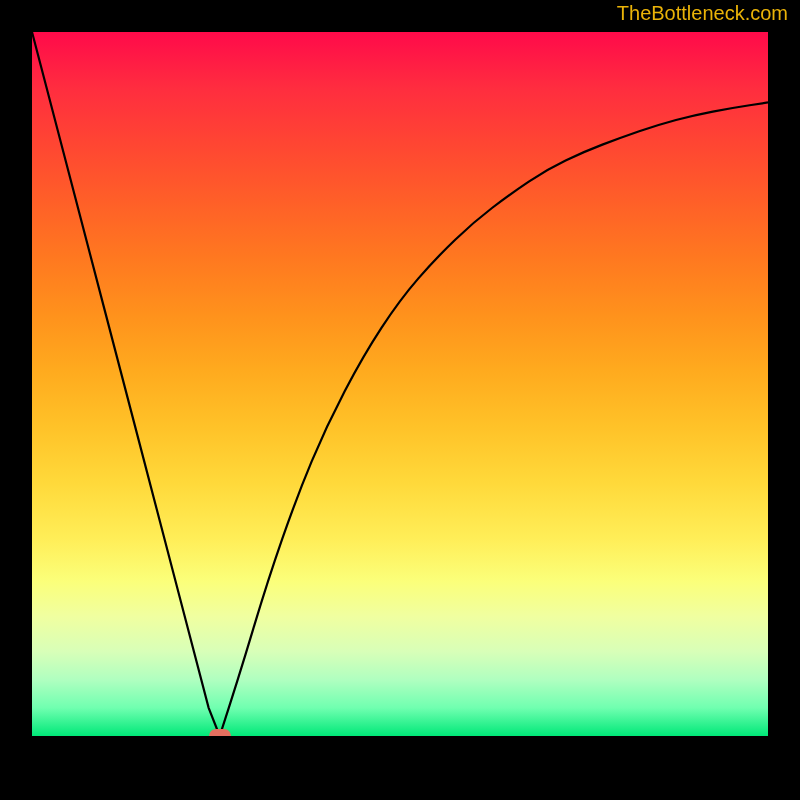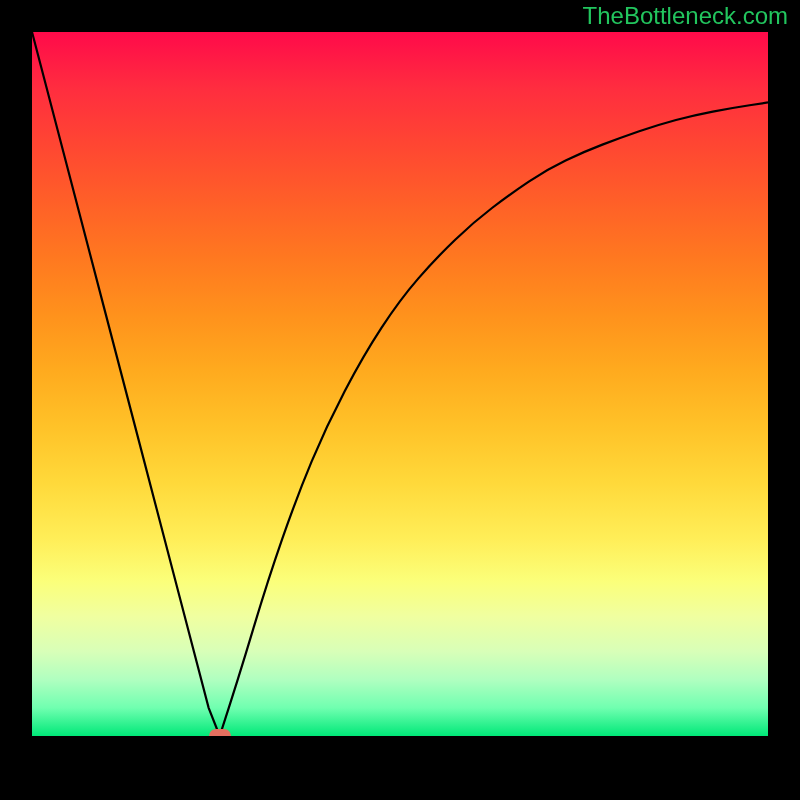--- a/index.html
+++ b/index.html
@@ -7,22 +7,22 @@
     width: 800px;
     height: 800px;
     background: #000;
     position: relative;
     font-family: Arial, sans-serif;
   }
   .watermark {
     position: absolute;
     top: 2px;
     right: 12px;
-    color: #22c55e;
-    font-size: 24px;
+    color: #eab308;
+    font-size: 20px;
     z-index: 10;
   }
   .plot-frame {
     position: absolute;
     left: 32px;
     top: 32px;
     width: 736px;
     height: 736px;
     background: #000;
   }

